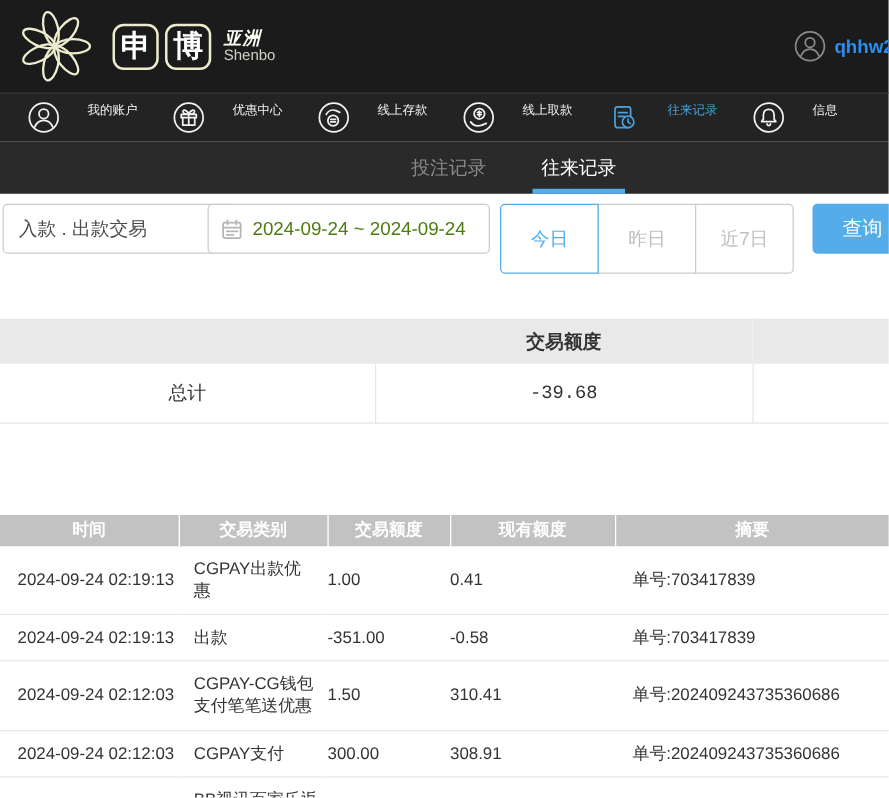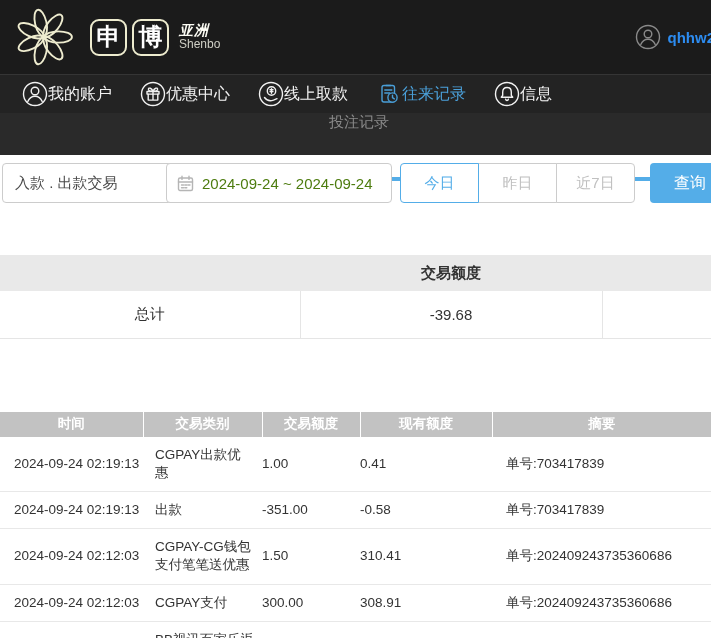--- a/index.html
+++ b/index.html
@@ -23,55 +23,55 @@
             color:#fff;font-size:24px;font-weight:bold;display:flex;align-items:center;justify-content:center;}
   .logo-text{display:flex;flex-direction:column;line-height:1.05;margin-left:2px;}
   .logo-region{color:#fdfdf5;font-size:14px;font-weight:bold;letter-spacing:1px;font-style:italic;}
   .logo-sub{color:#cfcfc5;font-size:12px;}
   .user-area{display:flex;align-items:center;gap:7px;margin-right:-12px;cursor:pointer;}
   .user-name{color:var(--username-blue);font-size:15px;font-weight:bold;white-space:nowrap;}
 
   
   .mainnav{height:38px;background:#232323;display:flex;align-items:center;padding-left:22px;gap:28px;
            overflow:hidden;white-space:nowrap;}
-  .nav-item{display:flex;align-items:center;gap:0;color:#f2f2f2;font-size:16px;cursor:pointer;flex:0 0 auto;}
+  .nav-item{display:flex;align-items:flex-start;gap:22px;color:#f2f2f2;font-size:10px;cursor:pointer;flex:0 0 auto;}
   .nav-item.active{color:var(--nav-active-blue);}
   .nav-item svg{flex:0 0 auto;}
 
   
-  .subnav{height:42px;background:#2a2a2a;display:flex;align-items:stretch;padding-left:322px;gap:30px;flex-direction:column;}
+  .subnav{height:42px;background:#2a2a2a;display:flex;align-items:stretch;padding-left:322px;gap:30px;}
   .subtab{position:relative;display:flex;align-items:center;padding:0 7px;color:#8a8a8a;font-size:15px;cursor:pointer;}
   .subtab.active{color:#fff;}
   .subtab.active::after{content:"";position:absolute;left:0;right:0;bottom:0;height:4px;background:var(--accent-blue);}
 
   
   .filters{position:relative;height:48px;margin-top:8px;}
   .ctrl{position:absolute;top:0;height:40px;border:1px solid #ccc;border-radius:4px;background:#fff;
         display:flex;align-items:center;font-size:15px;}
   .type-select{left:2px;width:188px;padding:0 12px;color:#4a4a4a;justify-content:space-between;cursor:pointer;}
   .caret-down{width:0;height:0;border-left:5px solid transparent;border-right:5px solid transparent;
               border-top:6px solid #9a9a9a;}
   .date-range{left:166px;width:226px;padding:0 10px;color:#4d7c0f;gap:8px;cursor:pointer;}
   .btn-group{position:absolute;left:400px;top:0;display:flex;}
-  .qbtn{width:79px;height:40px;background:#fff;border:1px solid #ccc;color:#c0c0c0;font-size:15px;cursor:pointer;}
+  .qbtn{width:79px;height:56px;background:#fff;border:1px solid #ccc;color:#c0c0c0;font-size:15px;cursor:pointer;}
   .qbtn + .qbtn{margin-left:-1px;}
   .qbtn:first-child{border-radius:4px 0 0 4px;}
   .qbtn:last-child{border-radius:0 4px 4px 0;}
   .qbtn.active{border-color:var(--accent-blue);color:var(--accent-blue);position:relative;z-index:1;}
   .search-btn{position:absolute;left:650px;top:0;width:80px;height:40px;background:var(--accent-blue);
               color:#fff;font-size:16px;border:none;border-radius:4px;cursor:pointer;}
 
   
   .summary{margin-top:44px;width:711px;border-collapse:collapse;table-layout:fixed;}
   .summary col:nth-child(1){width:300px;}
   .summary col:nth-child(2){width:302px;}
   .summary col:nth-child(3){width:109px;}
   .summary thead td{background:#e9e9e9;height:36px;text-align:center;font-size:15px;color:#333;font-weight:bold;}
   .summary tbody td{height:47px;text-align:center;font-size:15px;color:#333;border-bottom:1px solid #e5e5e5;}
-  .summary tbody td.vline{border-right:1px solid #e5e5e5;}
+  .summary tbody td.vline{border-right:1px solid #e5e5e5;font-family:Liberation Mono, monospace;}
 
   
   .datatable{margin-top:73px;width:711px;border-collapse:collapse;table-layout:fixed;}
   .datatable col.c-time{width:143px;}
   .datatable col.c-type{width:119px;}
   .datatable col.c-amount{width:98px;}
   .datatable col.c-balance{width:132px;}
   .datatable col.c-memo{width:219px;}
   .datatable th{background:var(--table-header-gray);color:#fff;font-size:13.5px;font-weight:bold;
                 height:25px;border-right:1px solid #fff;}
@@ -135,20 +135,29 @@
         <circle cx="13" cy="13" r="11.5"></circle>
         <rect x="7" y="10.5" width="12" height="2.6"></rect>
         <path d="M8.2 13.1v6h9.6v-6M13 10.5v8.6"></path>
         <path d="M13 10.2c-1.2-3.2-4.6-4-4.6-2s3 2.3 4.6 2zm0 0c1.2-3.2 4.6-4 4.6-2s-3 2.3-4.6 2z"></path>
       </svg>
       <span>优惠中心</span>
     </div>
     <div class="nav-item">
       <svg width="26" height="26" viewBox="0 0 26 26" class="icon-stroke">
         <circle cx="13" cy="13" r="11.5"></circle>
+        <path d="M7 10.5c1.6-3 4.8-4.2 7.8-3l3 1.4"></path>
+        <circle cx="12.5" cy="15.5" r="4.2"></circle>
+        <path d="M10.6 14.5h3.8M10.6 16.5h3.8"></path>
+      </svg>
+      <span>线上存款</span>
+    </div>
+    <div class="nav-item">
+      <svg width="26" height="26" viewBox="0 0 26 26" class="icon-stroke">
+        <circle cx="13" cy="13" r="11.5"></circle>
         <circle cx="13.5" cy="10" r="4.2"></circle>
         <path d="M13.5 7.8v4.4M12 8.8h3M12 10.6h3"></path>
         <path d="M6.5 16.5c2 2.8 5.5 3.8 9 2.6l3.5-1.4"></path>
       </svg>
       <span>线上取款</span>
     </div>
     <div class="nav-item active">
       <svg width="26" height="26" viewBox="0 0 26 26" class="icon-stroke">
         <rect x="6" y="4.5" width="12.5" height="16.5" rx="2"></rect>
         <path d="M10 4.5h4.5M8.8 9h7M8.8 12h5"></path>

